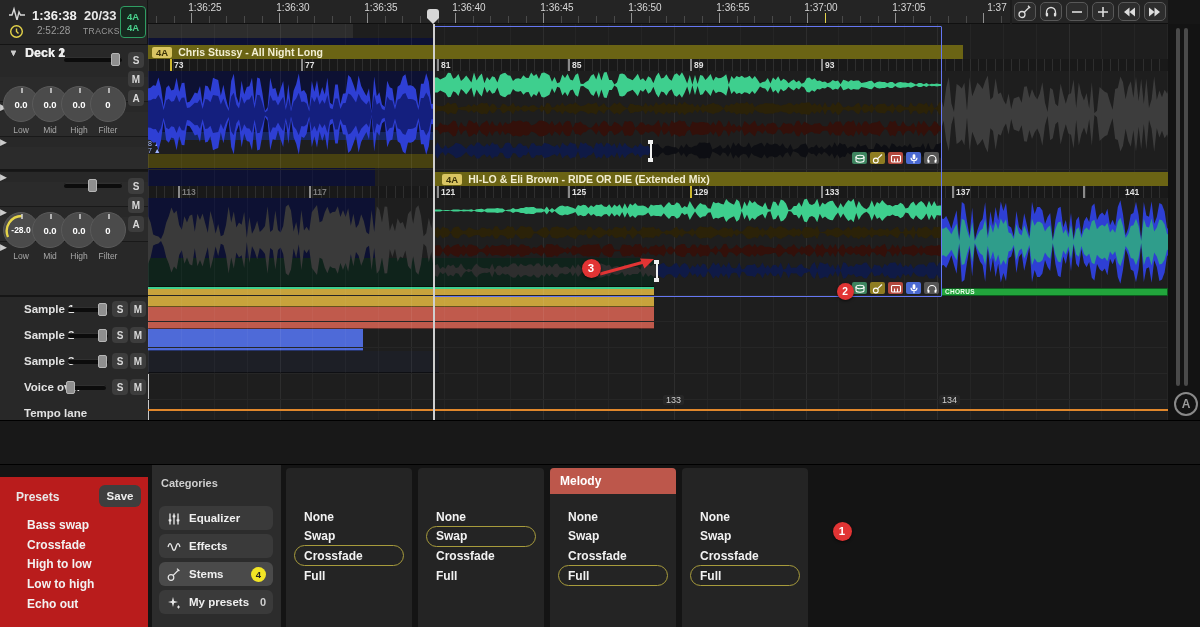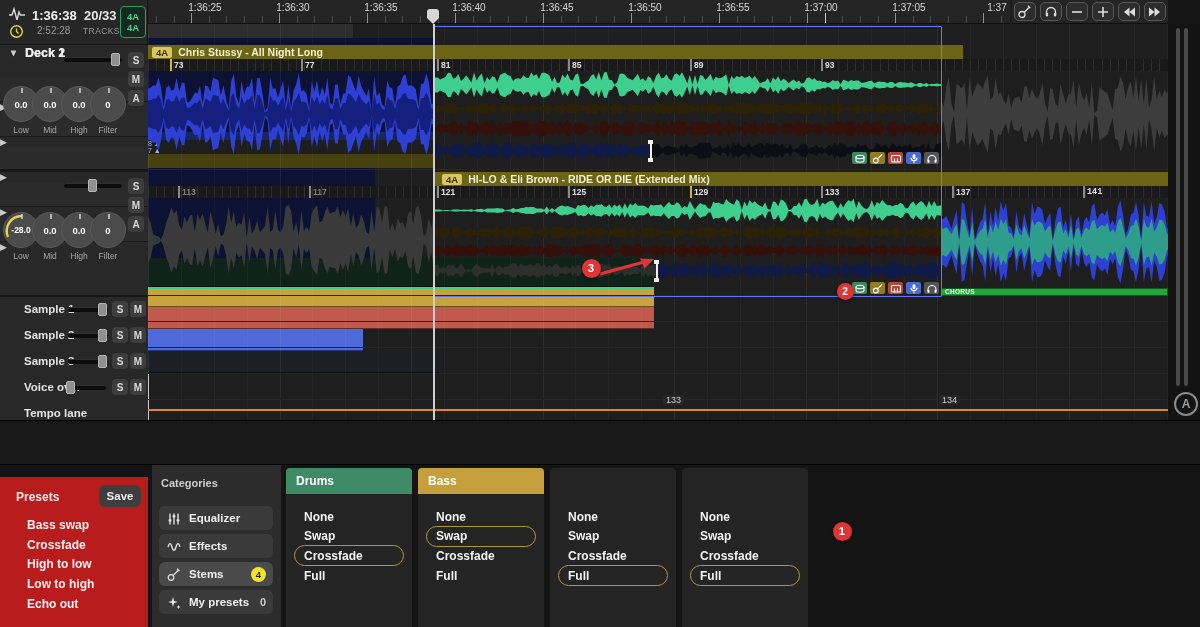--- a/index.html
+++ b/index.html
@@ -652,21 +652,21 @@
         <div class="bar-num" style="left: 293px; color: rgb(224, 224, 224);">121</div>
         <div class="tick" style="left: 420px; height: 12px; background: rgb(138, 138, 138); bottom: 0px; width: 2px;"></div>
         <div class="bar-num" style="left: 424px; color: rgb(224, 224, 224);">125</div>
         <div class="tick" style="left: 542px; height: 12px; background: rgb(205, 183, 46); bottom: 0px; width: 2px;"></div>
         <div class="bar-num" style="left: 546px; color: rgb(224, 224, 224);">129</div>
         <div class="tick" style="left: 673px; height: 12px; background: rgb(138, 138, 138); bottom: 0px; width: 2px;"></div>
         <div class="bar-num" style="left: 677px; color: rgb(224, 224, 224);">133</div>
         <div class="tick" style="left: 804px; height: 12px; background: rgb(138, 138, 138); bottom: 0px; width: 2px;"></div>
         <div class="bar-num" style="left: 808px; color: rgb(224, 224, 224);">137</div>
         <div class="tick" style="left: 935px; height: 12px; background: rgb(138, 138, 138); bottom: 0px; width: 2px;"></div>
-        <div class="bar-num" style="left: 939px; color: rgb(224, 224, 224); font-family: Liberation Mono, monospace;">141</div>
+        <div class="bar-num" style="left: 977px; color: rgb(224, 224, 224);">141</div>
       </div>
       <svg width="285" height="84" viewBox="0 0 285 84" style="position: absolute; left: 0px; top: 174px;">
         <polygon points="0.0,18.0 2.6,24.5 5.2,36.4 7.8,37.7 10.4,38.5 13.0,40.9 15.6,35.3 18.2,24.7 20.8,18.3 23.4,9.6 26.0,15.4 28.6,12.6 31.2,26.9 33.8,31.8 36.4,18.2 39.0,24.4 41.6,17.7 44.2,16.6 46.8,33.8 49.4,15.7 52.0,22.1 54.6,15.4 57.2,25.3 59.8,34.7 62.4,12.9 65.0,23.1 67.6,35.4 70.2,26.1 72.8,38.2 75.4,36.9 78.0,27.0 80.6,8.5 83.2,24.4 85.8,13.5 88.4,29.6 91.0,24.4 93.6,26.8 96.2,14.1 98.8,39.8 101.4,19.1 104.0,35.8 106.6,30.8 109.2,22.7 111.8,34.0 114.4,31.6 117.0,28.0 119.6,8.2 122.2,34.1 124.8,31.7 127.4,12.6 130.0,32.1 132.6,34.6 135.2,28.0 137.8,8.8 140.4,6.4 143.0,12.4 145.6,33.5 148.2,24.0 150.8,37.8 153.4,12.0 156.0,32.6 158.6,28.7 161.2,33.0 163.8,14.3 166.4,10.6 169.0,7.1 171.6,24.2 174.2,23.1 176.8,14.3 179.4,8.7 182.0,15.8 184.6,14.1 187.2,13.7 189.8,8.2 192.4,18.9 195.0,12.1 197.6,19.0 200.2,10.2 202.8,27.7 205.4,15.7 208.0,30.1 210.6,26.3 213.2,16.3 215.8,23.1 218.4,34.3 221.0,36.3 223.6,12.1 226.2,34.0 228.8,8.2 231.4,11.8 234.0,24.6 236.6,8.6 239.2,8.8 241.8,32.7 244.4,25.0 247.0,33.2 249.6,20.2 252.2,25.5 254.8,24.0 257.4,31.5 260.0,16.3 262.6,12.6 265.2,25.8 267.8,10.3 270.4,7.3 273.0,17.8 275.6,38.3 278.2,35.2 280.8,19.8 283.4,30.3 286.0,10.3 286.0,73.7 283.4,53.7 280.8,64.2 278.2,48.8 275.6,45.7 273.0,66.2 270.4,76.7 267.8,73.7 265.2,58.2 262.6,71.4 260.0,67.7 257.4,52.5 254.8,60.0 252.2,58.5 249.6,63.8 247.0,50.8 244.4,59.0 241.8,51.3 239.2,75.2 236.6,75.4 234.0,59.4 231.4,72.2 228.8,75.8 226.2,50.0 223.6,71.9 221.0,47.7 218.4,49.7 215.8,60.9 213.2,67.7 210.6,57.7 208.0,53.9 205.4,68.3 202.8,56.3 200.2,73.8 197.6,65.0 195.0,71.9 192.4,65.1 189.8,75.8 187.2,70.3 184.6,69.9 182.0,68.2 179.4,75.3 176.8,69.7 174.2,60.9 171.6,59.8 169.0,76.9 166.4,73.4 163.8,69.7 161.2,51.0 158.6,55.3 156.0,51.4 153.4,72.0 150.8,46.2 148.2,60.0 145.6,50.5 143.0,71.6 140.4,77.6 137.8,75.2 135.2,56.0 132.6,49.4 130.0,51.9 127.4,71.4 124.8,52.3 122.2,49.9 119.6,75.8 117.0,56.0 114.4,52.4 111.8,50.0 109.2,61.3 106.6,53.2 104.0,48.2 101.4,64.9 98.8,44.2 96.2,69.9 93.6,57.2 91.0,59.6 88.4,54.4 85.8,70.5 83.2,59.6 80.6,75.5 78.0,57.0 75.4,47.1 72.8,45.8 70.2,57.9 67.6,48.6 65.0,60.9 62.4,71.1 59.8,49.3 57.2,58.7 54.6,68.6 52.0,61.9 49.4,68.3 46.8,50.2 44.2,67.4 41.6,66.3 39.0,59.6 36.4,65.8 33.8,52.2 31.2,57.1 28.6,71.4 26.0,68.6 23.4,74.4 20.8,65.7 18.2,59.3 15.6,48.7 13.0,43.1 10.4,45.5 7.8,46.3 5.2,47.6 2.6,59.5 0.0,66.0 " fill="#3a3a3a" opacity="1"></polygon>
       </svg>
       <div style="left: 793px; top: 174px; width: 227px; height: 90px; background: rgb(13, 17, 51);"></div>
       <svg width="227" height="88" viewBox="0 0 227 88" style="position: absolute; left: 793px; top: 174px;">
         <polygon points="0.0,20.2 2.6,21.0 5.2,17.9 7.8,23.8 10.4,30.7 13.0,21.0 15.6,12.3 18.2,42.3 20.8,4.1 23.4,5.9 26.0,23.5 28.6,38.0 31.2,9.5 33.8,42.3 36.4,32.3 39.0,24.5 41.6,21.0 44.2,4.2 46.8,37.6 49.4,13.3 52.0,27.9 54.6,9.1 57.2,22.3 59.8,3.6 62.4,13.1 65.0,4.8 67.6,27.7 70.2,29.5 72.8,38.8 75.4,13.1 78.0,28.9 80.6,32.7 83.2,15.2 85.8,26.4 88.4,38.8 91.0,3.7 93.6,15.9 96.2,8.9 98.8,9.0 101.4,12.6 104.0,26.1 106.6,19.1 109.2,15.0 111.8,43.1 114.4,22.0 117.0,10.2 119.6,8.7 122.2,29.6 124.8,21.9 127.4,36.0 130.0,14.8 132.6,41.5 135.2,22.2 137.8,18.5 140.4,36.9 143.0,23.3 145.6,18.7 148.2,24.0 150.8,8.2 153.4,5.4 156.0,22.0 158.6,16.8 161.2,14.4 163.8,17.4 166.4,10.7 169.0,27.3 171.6,21.7 174.2,27.9 176.8,9.1 179.4,2.3 182.0,16.3 184.6,37.2 187.2,30.2 189.8,16.6 192.4,15.0 195.0,3.7 197.6,16.8 200.2,43.0 202.8,3.9 205.4,17.5 208.0,18.8 210.6,3.2 213.2,25.8 215.8,18.9 218.4,5.1 221.0,6.4 223.6,13.5 226.2,31.1 228.8,26.2 228.8,61.8 226.2,56.9 223.6,74.5 221.0,81.6 218.4,82.9 215.8,69.1 213.2,62.2 210.6,84.8 208.0,69.2 205.4,70.5 202.8,84.1 200.2,45.0 197.6,71.2 195.0,84.3 192.4,73.0 189.8,71.4 187.2,57.8 184.6,50.8 182.0,71.7 179.4,85.7 176.8,78.9 174.2,60.1 171.6,66.3 169.0,60.7 166.4,77.3 163.8,70.6 161.2,73.6 158.6,71.2 156.0,66.0 153.4,82.6 150.8,79.8 148.2,64.0 145.6,69.3 143.0,64.7 140.4,51.1 137.8,69.5 135.2,65.8 132.6,46.5 130.0,73.2 127.4,52.0 124.8,66.1 122.2,58.4 119.6,79.3 117.0,77.8 114.4,66.0 111.8,44.9 109.2,73.0 106.6,68.9 104.0,61.9 101.4,75.4 98.8,79.0 96.2,79.1 93.6,72.1 91.0,84.3 88.4,49.2 85.8,61.6 83.2,72.8 80.6,55.3 78.0,59.1 75.4,74.9 72.8,49.2 70.2,58.5 67.6,60.3 65.0,83.2 62.4,74.9 59.8,84.4 57.2,65.7 54.6,78.9 52.0,60.1 49.4,74.7 46.8,50.4 44.2,83.8 41.6,67.0 39.0,63.5 36.4,55.7 33.8,45.7 31.2,78.5 28.6,50.0 26.0,64.5 23.4,82.1 20.8,83.9 18.2,45.7 15.6,75.7 13.0,67.0 10.4,57.3 7.8,64.2 5.2,70.1 2.6,67.0 0.0,67.8 " fill="#2e3fd4" opacity="1"></polygon>
         <polygon points="0.0,30.2 2.6,30.7 5.2,28.9 7.8,32.3 10.4,36.3 13.0,30.7 15.6,25.7 18.2,43.0 20.8,20.9 23.4,21.9 26.0,32.1 28.6,40.5 31.2,24.0 33.8,43.0 36.4,37.2 39.0,32.7 41.6,30.7 44.2,21.0 46.8,40.3 49.4,26.2 52.0,34.7 54.6,23.8 57.2,31.4 59.8,20.6 62.4,26.1 65.0,21.3 67.6,34.6 70.2,35.6 72.8,41.0 75.4,26.1 78.0,35.2 80.6,37.5 83.2,27.3 85.8,33.8 88.4,41.0 91.0,20.7 93.6,27.8 96.2,23.7 98.8,23.7 101.4,25.8 104.0,33.6 106.6,29.6 109.2,27.2 111.8,43.1 114.4,31.3 117.0,24.4 119.6,23.6 122.2,35.6 124.8,31.2 127.4,39.4 130.0,27.1 132.6,42.6 135.2,31.4 137.8,29.2 140.4,39.9 143.0,32.0 145.6,29.4 148.2,32.4 150.8,23.3 153.4,21.7 156.0,31.3 158.6,28.2 161.2,26.8 163.8,28.6 166.4,24.7 169.0,34.4 171.6,31.1 174.2,34.7 176.8,23.8 179.4,19.8 182.0,28.0 184.6,40.1 187.2,36.0 189.8,28.1 192.4,27.2 195.0,20.7 197.6,28.3 200.2,43.1 202.8,20.8 205.4,28.7 208.0,29.4 210.6,20.4 213.2,33.4 215.8,29.4 218.4,21.5 221.0,22.2 223.6,26.3 226.2,36.5 228.8,33.7 228.8,54.3 226.2,51.5 223.6,61.7 221.0,65.8 218.4,66.5 215.8,58.6 213.2,54.6 210.6,67.6 208.0,58.6 205.4,59.3 202.8,67.2 200.2,44.9 197.6,59.7 195.0,67.3 192.4,60.8 189.8,59.9 187.2,52.0 184.6,47.9 182.0,60.0 179.4,68.2 176.8,64.2 174.2,53.3 171.6,56.9 169.0,53.6 166.4,63.3 163.8,59.4 161.2,61.2 158.6,59.8 156.0,56.7 153.4,66.3 150.8,64.7 148.2,55.6 145.6,58.6 143.0,56.0 140.4,48.1 137.8,58.8 135.2,56.6 132.6,45.4 130.0,60.9 127.4,48.6 124.8,56.8 122.2,52.4 119.6,64.4 117.0,63.6 114.4,56.7 111.8,44.9 109.2,60.8 106.6,58.4 104.0,54.4 101.4,62.2 98.8,64.3 96.2,64.3 93.6,60.2 91.0,67.3 88.4,47.0 85.8,54.2 83.2,60.7 80.6,50.5 78.0,52.8 75.4,61.9 72.8,47.0 70.2,52.4 67.6,53.4 65.0,66.7 62.4,61.9 59.8,67.4 57.2,56.6 54.6,64.2 52.0,53.3 49.4,61.8 46.8,47.7 44.2,67.0 41.6,57.3 39.0,55.3 36.4,50.8 33.8,45.0 31.2,64.0 28.6,47.5 26.0,55.9 23.4,66.1 20.8,67.1 18.2,45.0 15.6,62.3 13.0,57.3 10.4,51.7 7.8,55.7 5.2,59.1 2.6,57.3 0.0,57.8 " fill="#2fae7e" opacity="0.85"></polygon>
       </svg>
       <div style="left: 287px; top: 47px; width: 506px; height: 29px; background: rgb(15, 35, 27); border-bottom: 1px solid rgba(0, 0, 0, 0.5); z-index: 20;"></div>
@@ -854,34 +854,33 @@
         <div class="cat-item" style="top: 125px;">
           <svg width="16" height="15" viewBox="0 0 16 15" style="position: static; left: 0px; top: 0px;">
             <path d="M7 2l1.1 3.9L12 7l-3.9 1.1L7 12l-1.1-3.9L2 7l3.9-1.1z" fill="#e8e8e8"></path>
             <path d="M12.5 10.5v3M11 12h3" stroke="#e8e8e8" stroke-width="1"></path>
           </svg>
           <span class="cat-label">My presets</span>
           <span class="cat-count">0</span>
         </div>
       </div>
   <div class="stem-col" style="left: 286px;">
-        <div class="stem-col-head" style="background: rgb(63, 139, 104);">Drums</div>
         <div class="stem-opt" style="top: 38px;">None</div>
         <div class="stem-opt" style="top: 57.7px;">Swap</div>
         <div class="stem-opt sel" style="top: 77.4px;">Crossfade</div>
         <div class="stem-opt" style="top: 97.1px;">Full</div>
       </div>
       <div class="stem-col" style="left: 418px;">
-        <div class="stem-col-head" style="background: rgb(196, 159, 60);">Bass</div>
         <div class="stem-opt" style="top: 38px;">None</div>
         <div class="stem-opt sel" style="top: 57.7px;">Swap</div>
         <div class="stem-opt" style="top: 77.4px;">Crossfade</div>
         <div class="stem-opt" style="top: 97.1px;">Full</div>
       </div>
       <div class="stem-col" style="left: 550px;">
+        <div class="stem-col-head" style="background: rgb(189, 87, 75);">Melody</div>
         <div class="stem-opt" style="top: 38px;">None</div>
         <div class="stem-opt" style="top: 57.7px;">Swap</div>
         <div class="stem-opt" style="top: 77.4px;">Crossfade</div>
         <div class="stem-opt sel" style="top: 97.1px;">Full</div>
       </div>
       <div class="stem-col" style="left: 682px;">
         <div class="stem-opt" style="top: 38px;">None</div>
         <div class="stem-opt" style="top: 57.7px;">Swap</div>
         <div class="stem-opt" style="top: 77.4px;">Crossfade</div>
         <div class="stem-opt sel" style="top: 97.1px;">Full</div>

